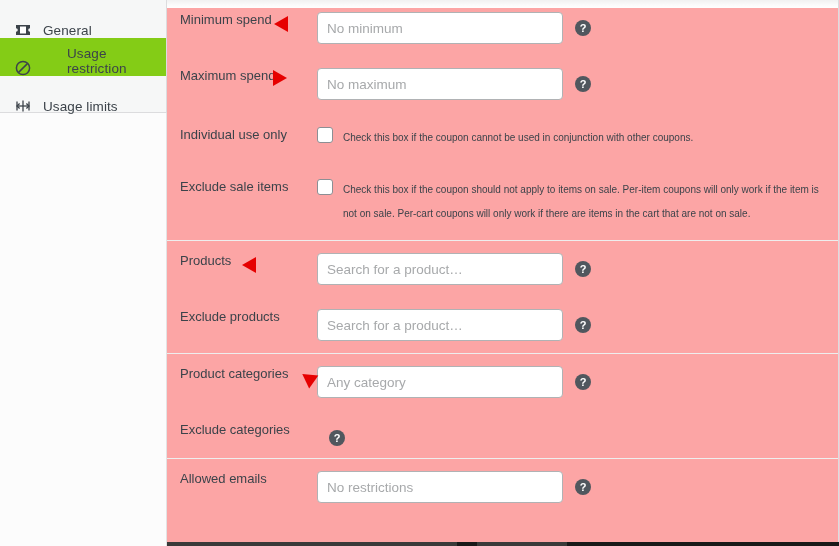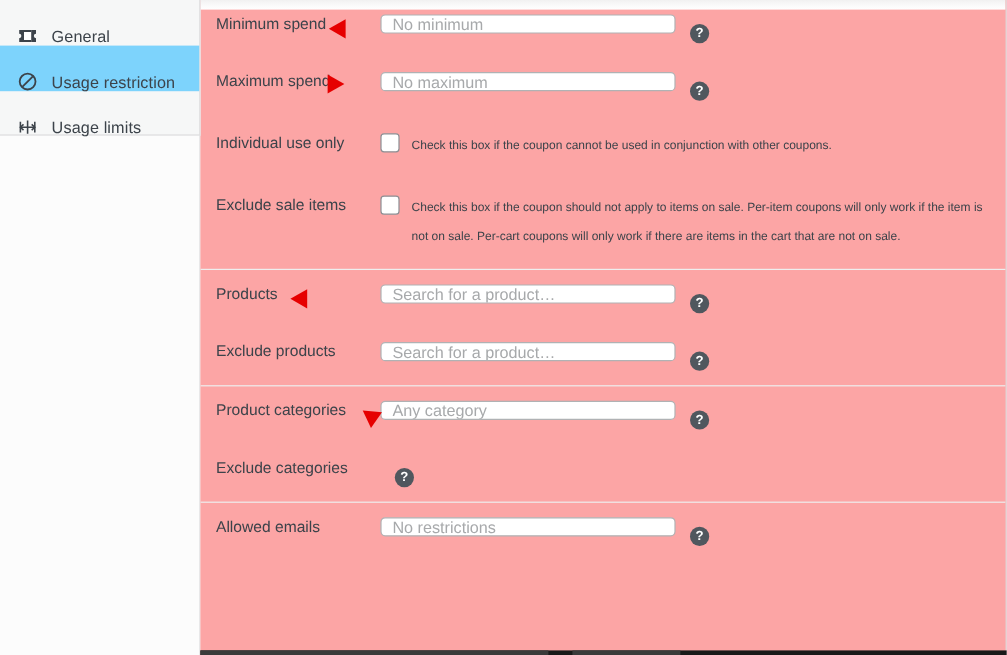--- a/index.html
+++ b/index.html
@@ -49,21 +49,22 @@
     display: flex;
     align-items: flex-end;
     height: 38px;
     padding-left: 13px;
     box-sizing: border-box;
     cursor: pointer;
     color: #3c434a;
     position: relative;
   }
   .nav-item.active {
-    background: #7dd3fc;
+    background: #84cc16;
+    gap: 24px;
   }
   .nav-item .nav-icon {
     width: 20px;
     flex: 0 0 20px;
     display: flex;
     align-items: center;
     justify-content: center;
     color: #50575e;
     margin-right: 10px;
   }
@@ -118,21 +119,21 @@
   .field-label .lbl-text { white-space: nowrap; }
 
   .field-control {
     flex: 1 1 auto;
     display: flex;
     align-items: flex-start;
   }
 
   input.text-field {
     width: 246px;
-    height: 16px;
+    height: 32px;
     box-sizing: border-box;
     border: 1px solid #b0b2b4;
     border-radius: 4px;
     padding: 0 9px;
     font-family: "Liberation Sans", sans-serif;
     font-size: 13.5px;
     color: #2c3338;
     background: #ffffff;
     outline: none;
   }

